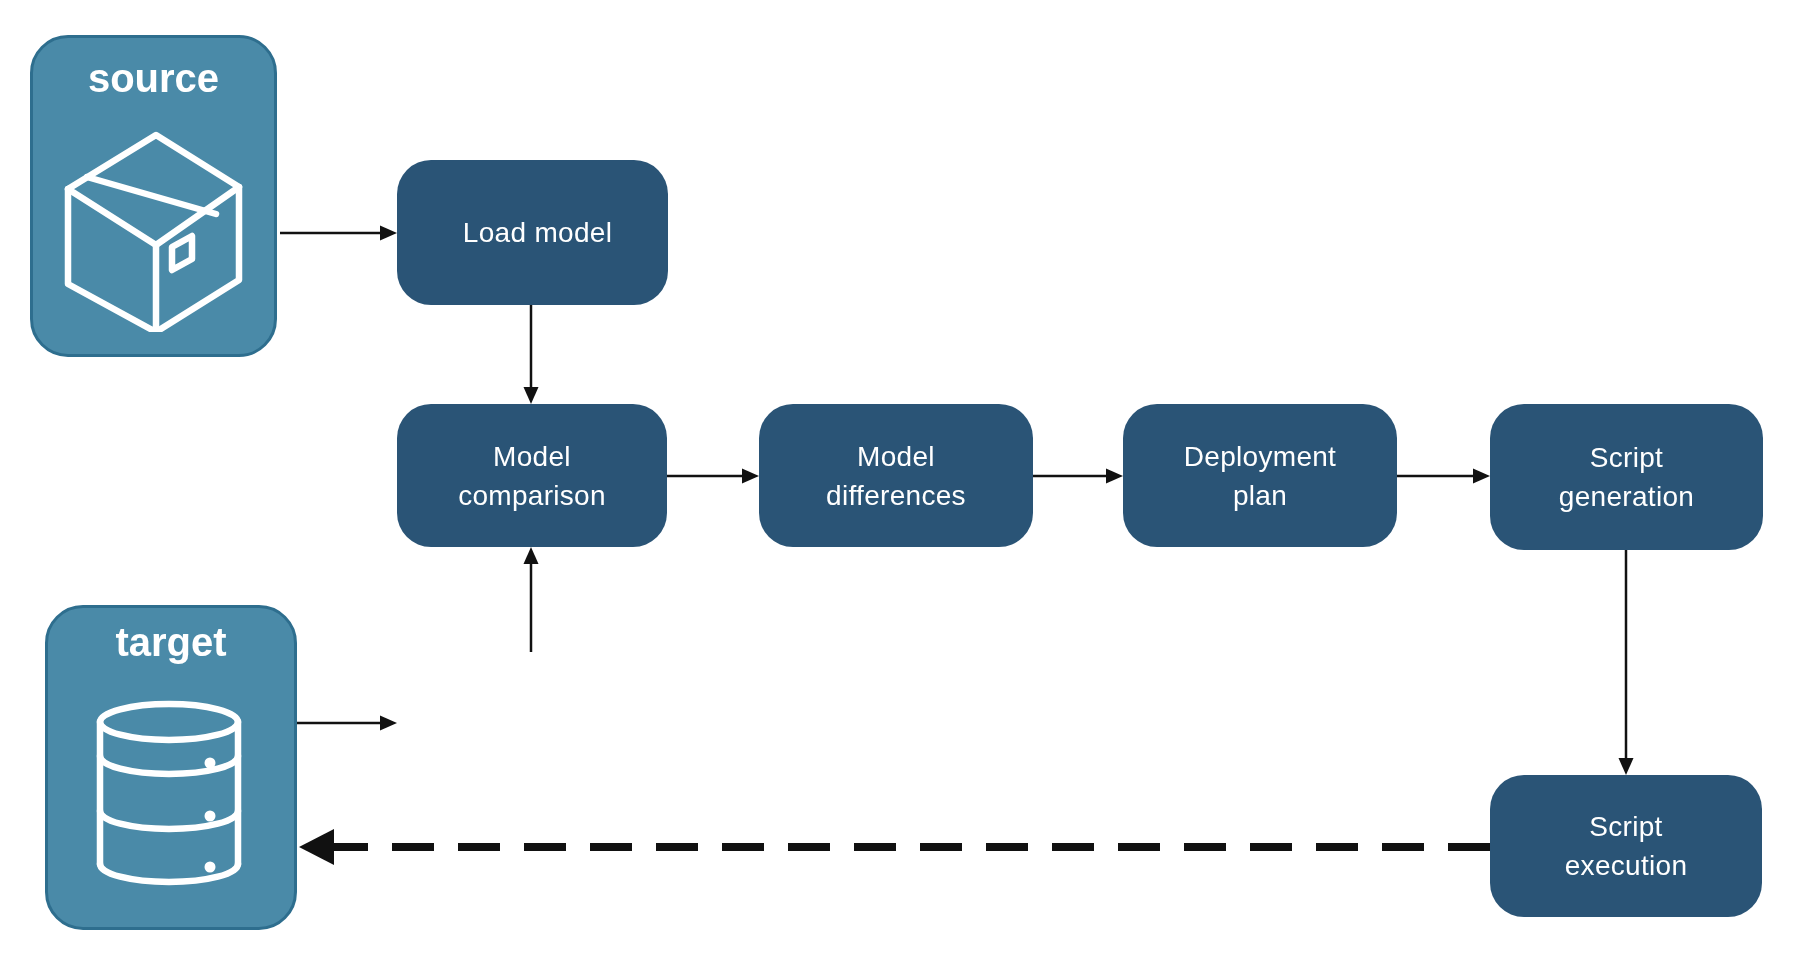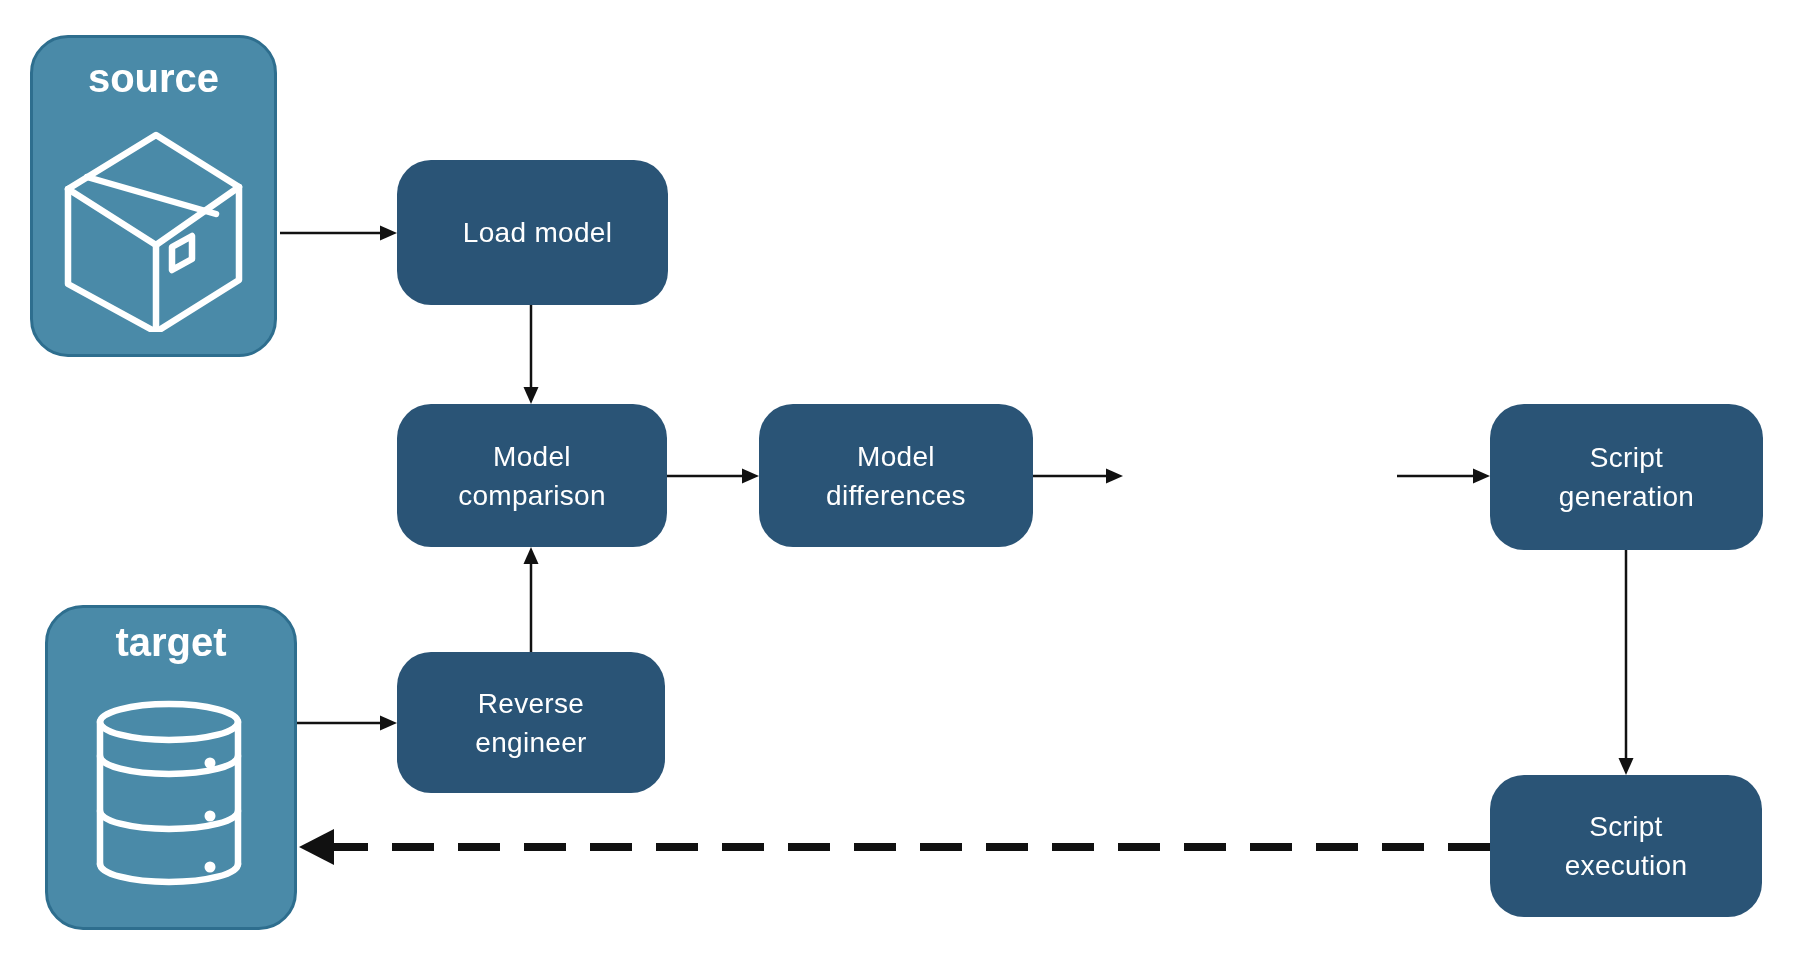--- a/index.html
+++ b/index.html
@@ -177,29 +177,29 @@
   <div class="node" id="node-model-comparison">
     <span class="node-label">Model
 comparison</span>
   </div>
 
   <div class="node" id="node-model-differences">
     <span class="node-label">Model
 differences</span>
   </div>
 
+  <div class="node" id="node-deployment-plan">
+    <span class="node-label">Deployment
+plan</span>
+  </div>
 
   <div class="node" id="node-script-generation">
     <span class="node-label">Script
 generation</span>
   </div>
 
-  <div class="node" id="node-reverse-engineer">
-    <span class="node-label">Reverse
-engineer</span>
-  </div>
 
   <div class="node" id="node-script-execution">
     <span class="node-label">Script
 execution</span>
   </div>
 
 </div>
 
 </body></html>

